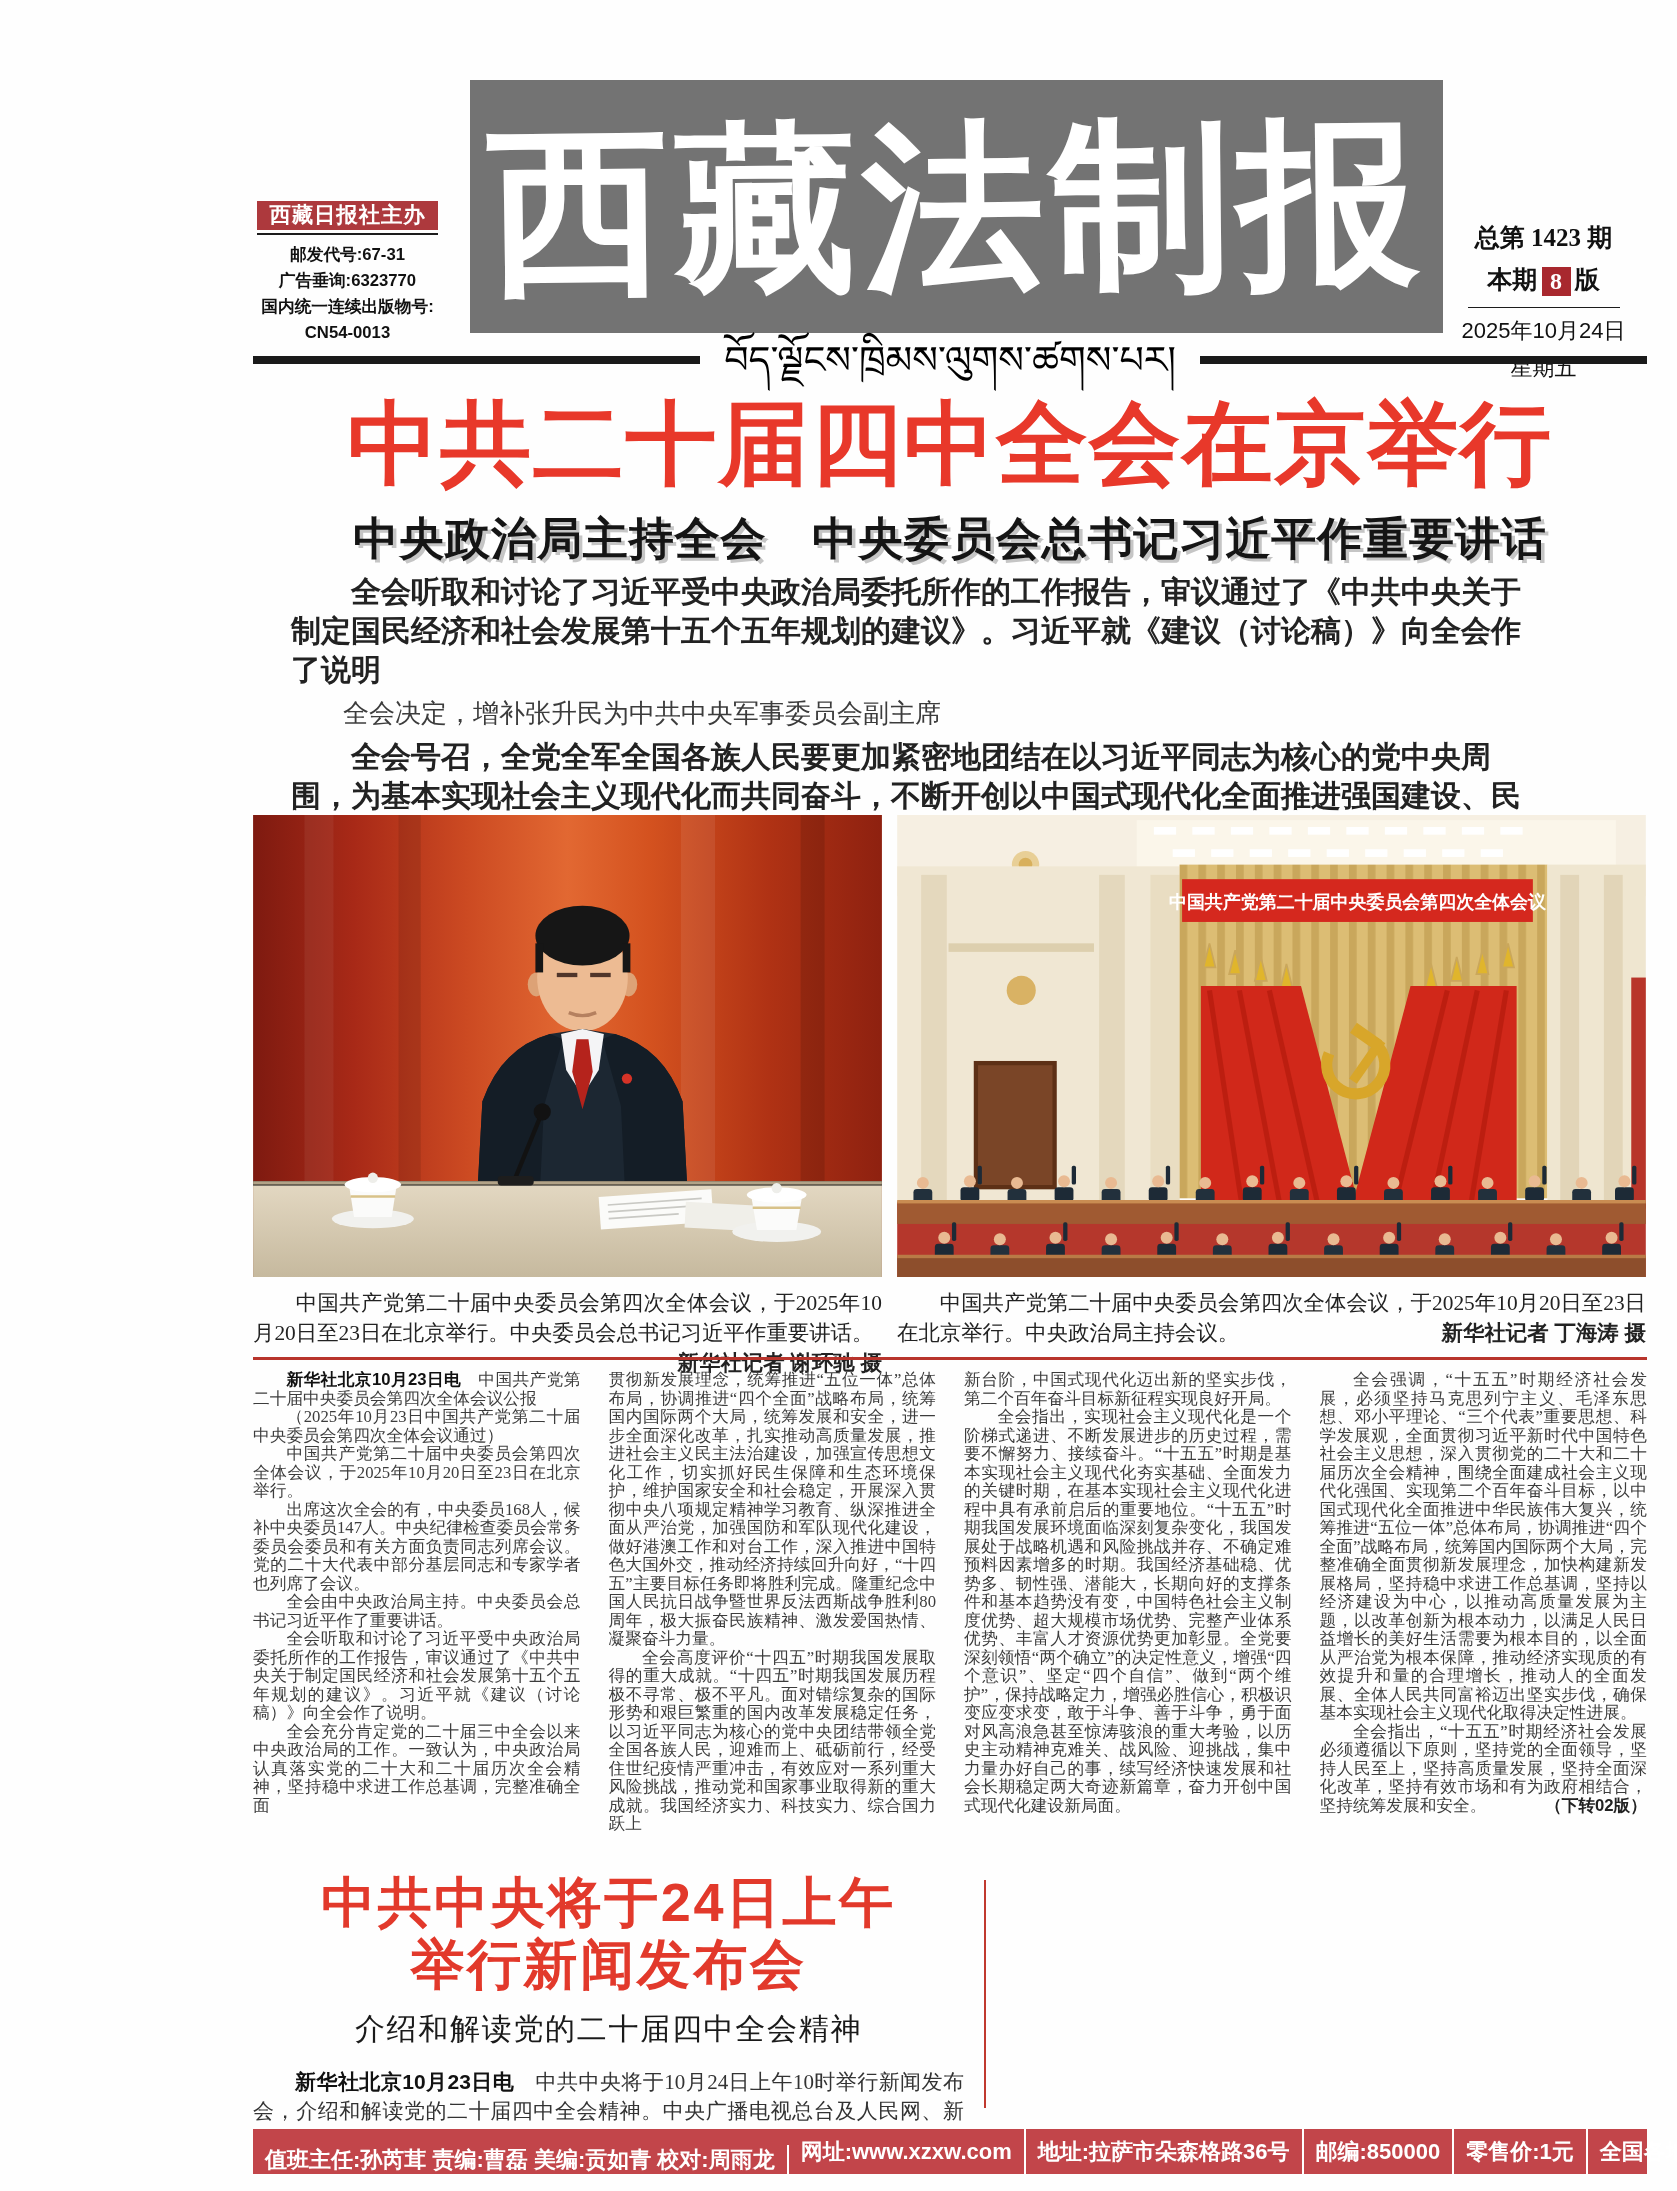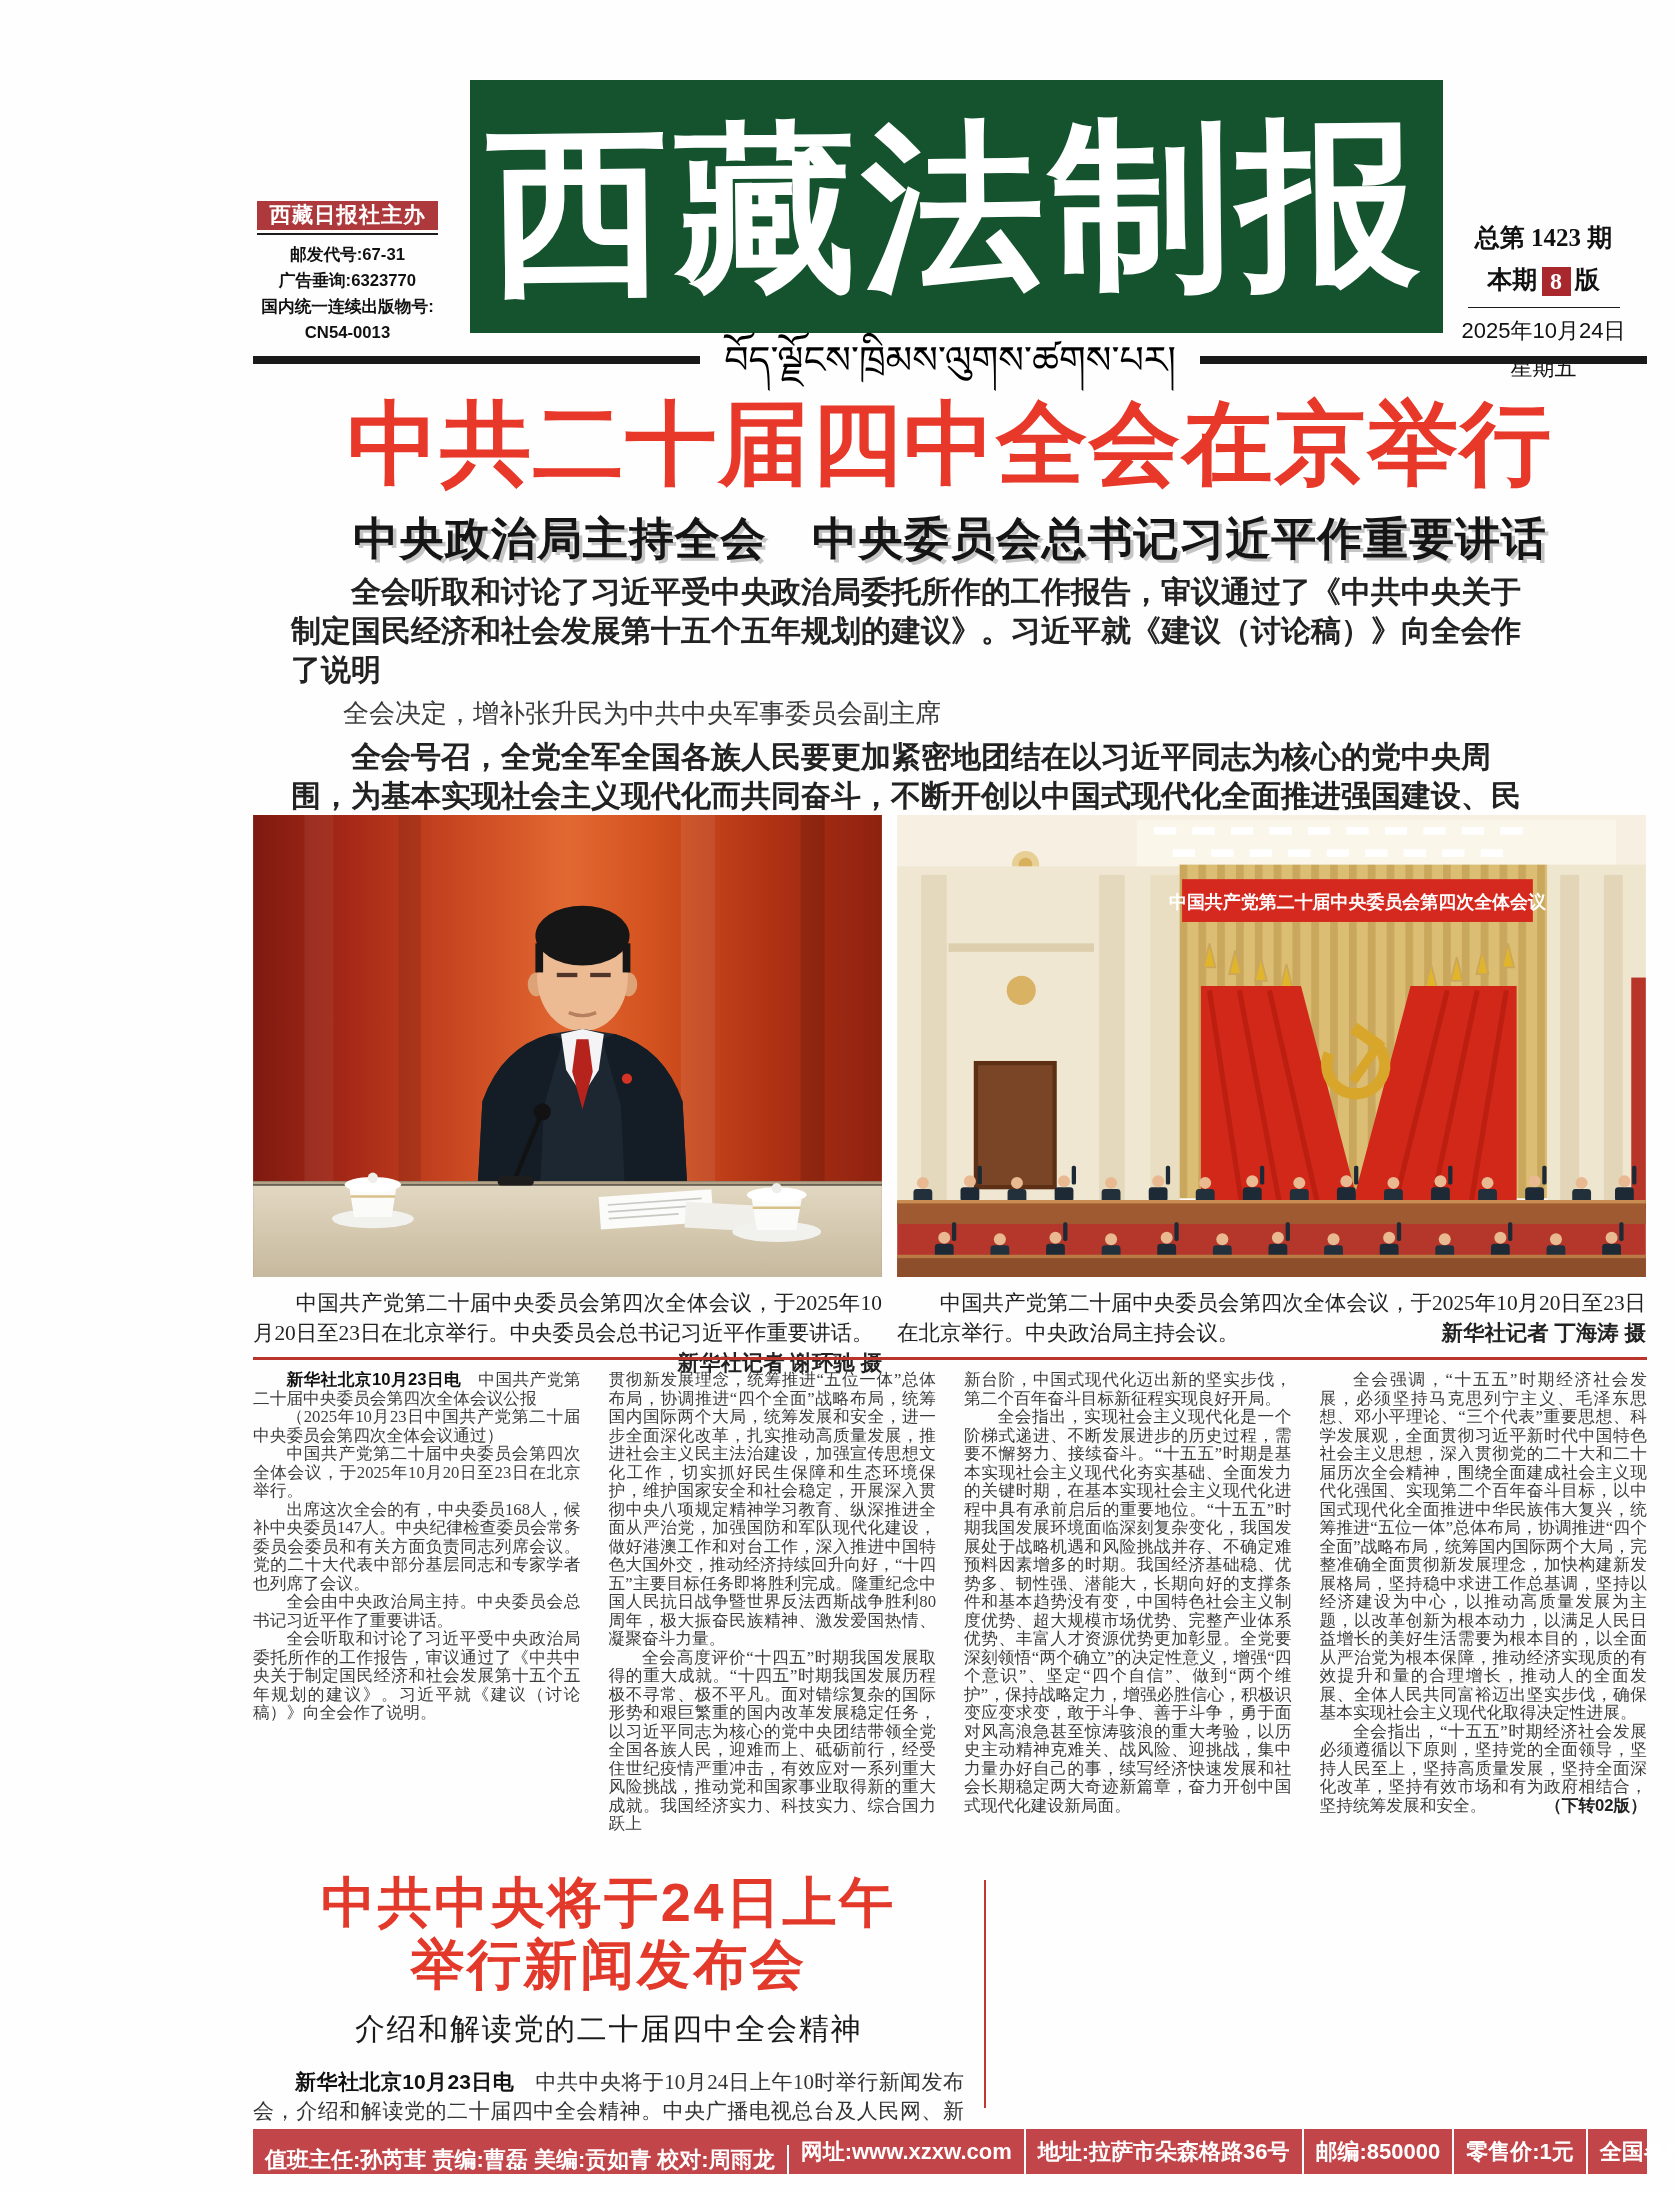--- a/index.html
+++ b/index.html
@@ -6,21 +6,21 @@
   #page{position:relative;width:1678px;height:2192px;background:#fefefe;overflow:hidden;
         font-family:"Liberation Sans",sans-serif;color:#111;}
   .abs{position:absolute;}
 
   
   .pubbox{left:257px;top:201px;width:181px;text-align:center;}
   .pubbox .bar{background:#ad393d;color:#fff;font-family:"Liberation Serif",serif;font-weight:700;
                font-size:21.4px;line-height:29px;letter-spacing:0.9px;}
   .pubbox .bar-underline{height:0;border-bottom:2.6px solid #1c1c1c;margin-top:2.6px;}
   .pubbox .lines{margin-top:7.7px;font-weight:700;font-size:16.7px;line-height:26px;color:#111;}
-  .masthead{left:470px;top:80px;width:973px;height:253px;background:#14532d;
+  .masthead{left:470px;top:80px;width:973px;height:253px;background:#737373;
             display:flex;align-items:center;justify-content:center;}
   .masthead .title{color:#fff;font-family:"DejaVu Serif",serif;font-weight:900;
                    font-size:181px;line-height:1;letter-spacing:6.8px;transform:rotate(-0.6deg);}
   .issuebox{left:1458px;top:221px;width:171px;text-align:center;font-family:"Liberation Serif",serif;}
   .issuebox .total{font-size:25px;font-weight:700;color:#111;}
   .issuebox .pages{font-size:25px;font-weight:700;margin-top:8.6px;color:#111;}
   .issuebox .pagebox{display:inline-block;background:#a8282e;color:#fff;min-width:29px;
                      line-height:29px;font-size:24px;margin:0 4.3px;vertical-align:-1.7px;}
   .issuebox .rule{border-top:1.7px solid #1c1c1c;width:152px;margin:10.3px auto 8.6px auto;}
   .issuebox .date{font-size:22px;color:#111;font-family:"Liberation Sans",sans-serif;}
@@ -334,20 +334,21 @@
   <div class="abs red-rule"></div>
 
   <div class="abs bodycols">
     <div class="col">
       <p><b class="dateline">新华社北京10月23日电</b><span>　中国共产党第二十届中央委员会第四次全体会议公报</span></p>
       <p>（2025年10月23日中国共产党第二十届中央委员会第四次全体会议通过）</p>
       <p>中国共产党第二十届中央委员会第四次全体会议，于2025年10月20日至23日在北京举行。</p>
       <p>出席这次全会的有，中央委员168人，候补中央委员147人。中央纪律检查委员会常务委员会委员和有关方面负责同志列席会议。党的二十大代表中部分基层同志和专家学者也列席了会议。</p>
       <p>全会由中央政治局主持。中央委员会总书记习近平作了重要讲话。</p>
       <p>全会听取和讨论了习近平受中央政治局委托所作的工作报告，审议通过了《中共中央关于制定国民经济和社会发展第十五个五年规划的建议》。习近平就《建议（讨论稿）》向全会作了说明。</p>
+      <p>全会充分肯定党的二十届三中全会以来中央政治局的工作。一致认为，中央政治局认真落实党的二十大和二十届历次全会精神，坚持稳中求进工作总基调，完整准确全面</p>
     </div>
     <div class="col">
       <p class="noindent">贯彻新发展理念，统筹推进“五位一体”总体布局，协调推进“四个全面”战略布局，统筹国内国际两个大局，统筹发展和安全，进一步全面深化改革，扎实推动高质量发展，推进社会主义民主法治建设，加强宣传思想文化工作，切实抓好民生保障和生态环境保护，维护国家安全和社会稳定，开展深入贯彻中央八项规定精神学习教育、纵深推进全面从严治党，加强国防和军队现代化建设，做好港澳工作和对台工作，深入推进中国特色大国外交，推动经济持续回升向好，“十四五”主要目标任务即将胜利完成。隆重纪念中国人民抗日战争暨世界反法西斯战争胜利80周年，极大振奋民族精神、激发爱国热情、凝聚奋斗力量。</p>
       <p>全会高度评价“十四五”时期我国发展取得的重大成就。“十四五”时期我国发展历程极不寻常、极不平凡。面对错综复杂的国际形势和艰巨繁重的国内改革发展稳定任务，以习近平同志为核心的党中央团结带领全党全国各族人民，迎难而上、砥砺前行，经受住世纪疫情严重冲击，有效应对一系列重大风险挑战，推动党和国家事业取得新的重大成就。我国经济实力、科技实力、综合国力跃上</p>
     </div>
     <div class="col">
       <p class="noindent">新台阶，中国式现代化迈出新的坚实步伐，第二个百年奋斗目标新征程实现良好开局。</p>
       <p>全会指出，实现社会主义现代化是一个阶梯式递进、不断发展进步的历史过程，需要不懈努力、接续奋斗。“十五五”时期是基本实现社会主义现代化夯实基础、全面发力的关键时期，在基本实现社会主义现代化进程中具有承前启后的重要地位。“十五五”时期我国发展环境面临深刻复杂变化，我国发展处于战略机遇和风险挑战并存、不确定难预料因素增多的时期。我国经济基础稳、优势多、韧性强、潜能大，长期向好的支撑条件和基本趋势没有变，中国特色社会主义制度优势、超大规模市场优势、完整产业体系优势、丰富人才资源优势更加彰显。全党要深刻领悟“两个确立”的决定性意义，增强“四个意识”、坚定“四个自信”、做到“两个维护”，保持战略定力，增强必胜信心，积极识变应变求变，敢于斗争、善于斗争，勇于面对风高浪急甚至惊涛骇浪的重大考验，以历史主动精神克难关、战风险、迎挑战，集中力量办好自己的事，续写经济快速发展和社会长期稳定两大奇迹新篇章，奋力开创中国式现代化建设新局面。</p>
     </div>
     <div class="col">

